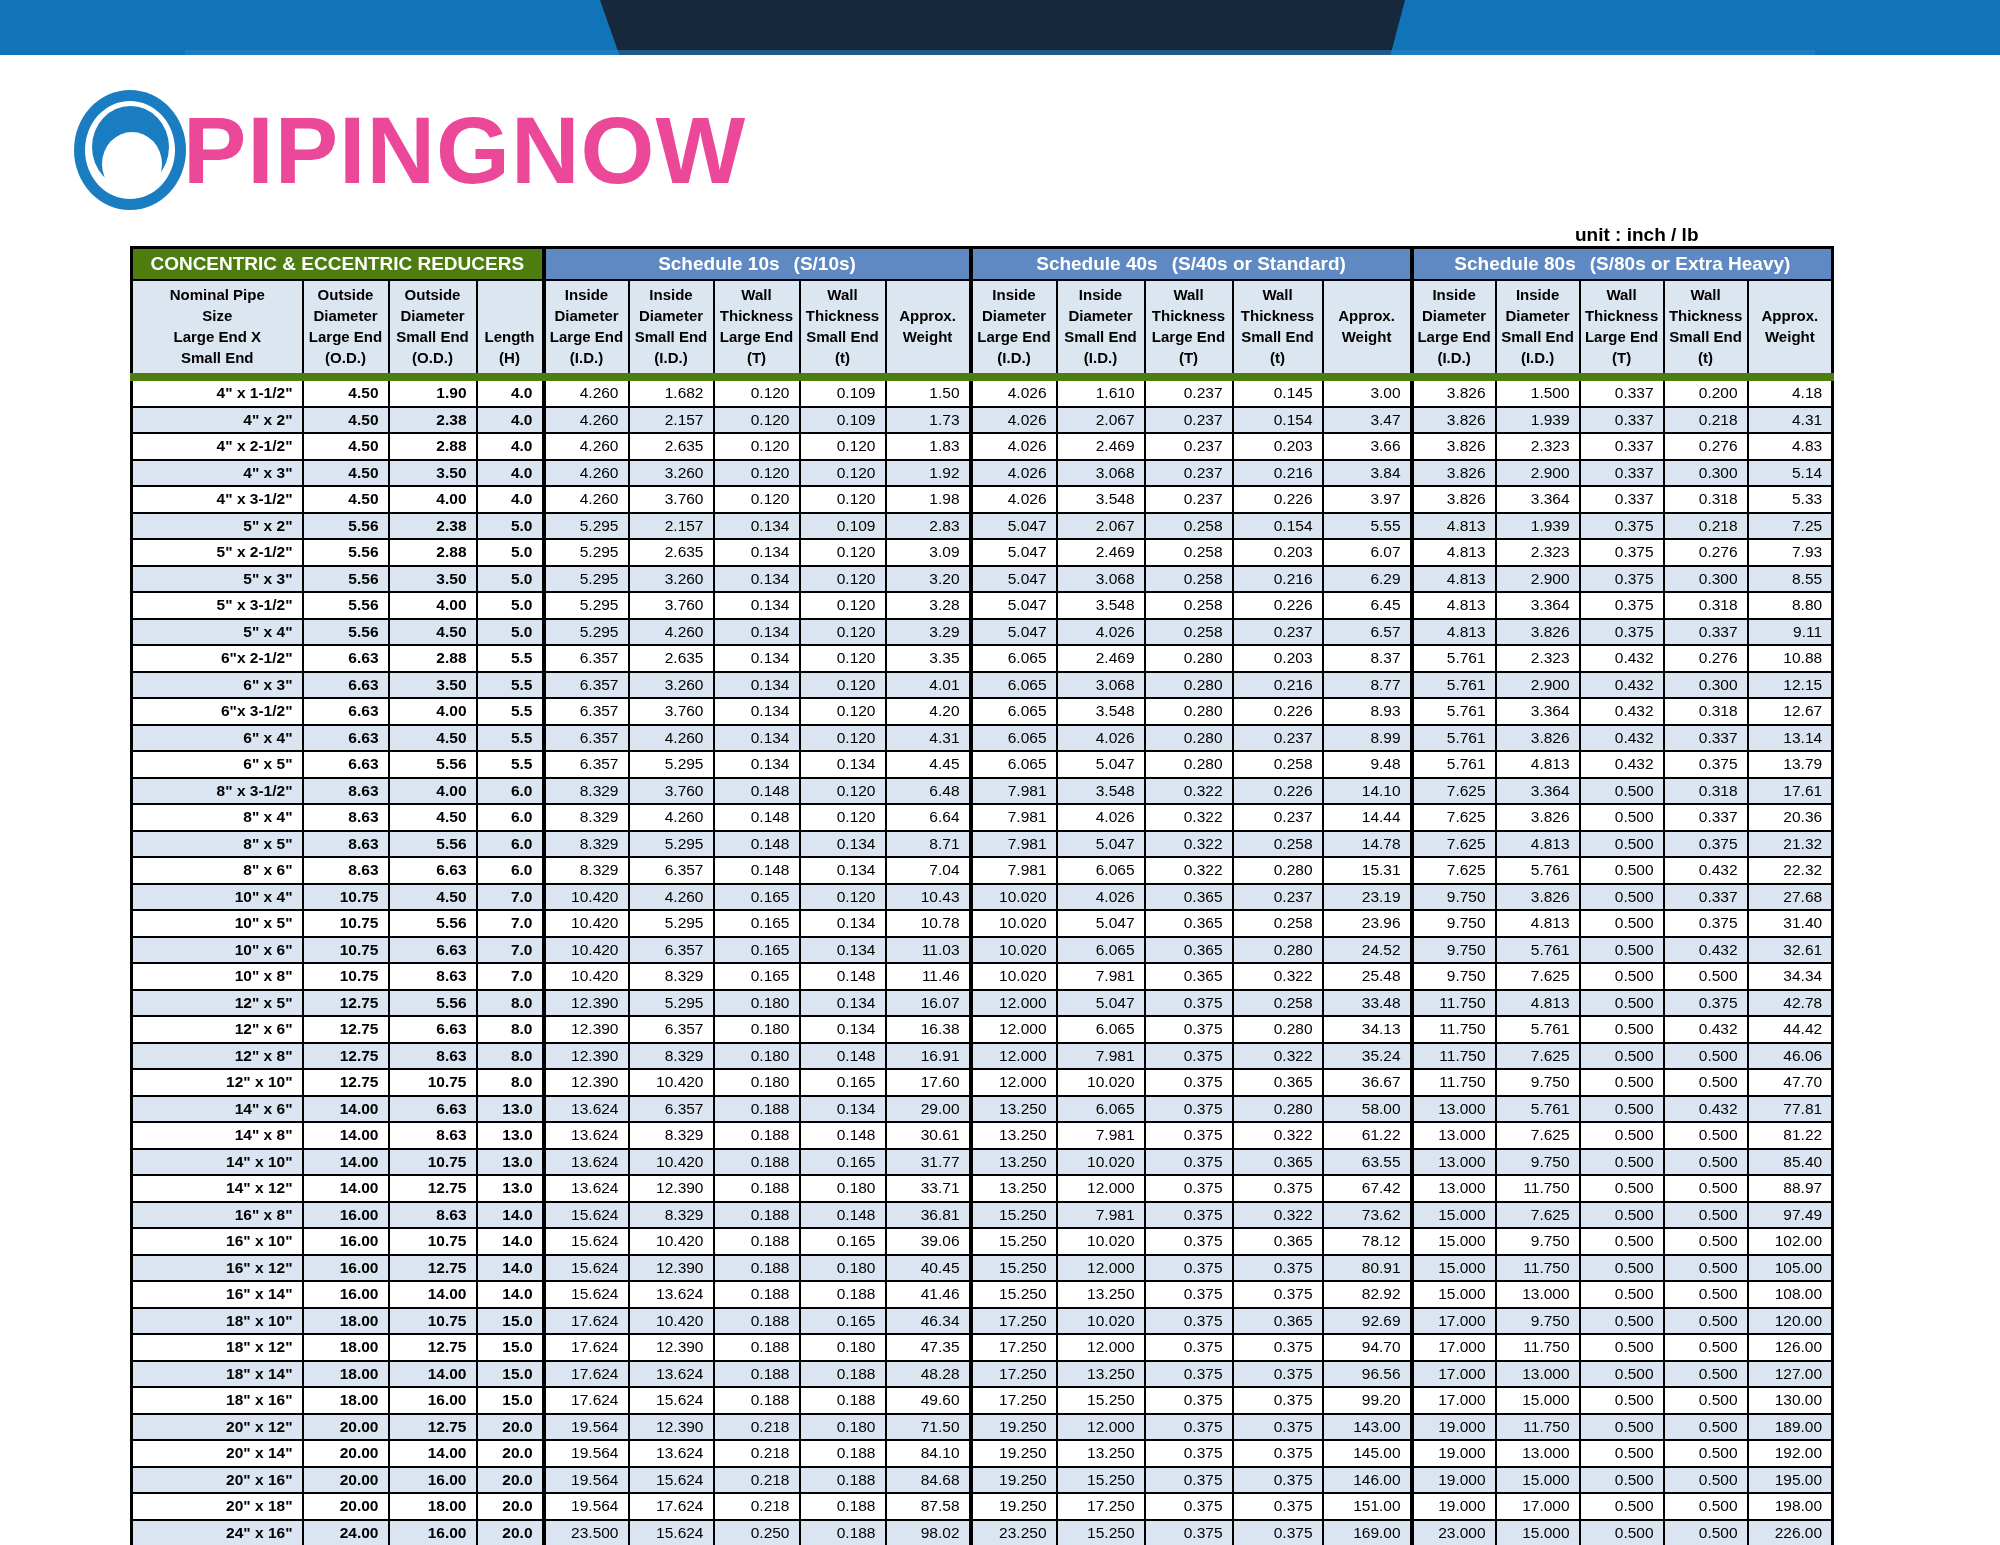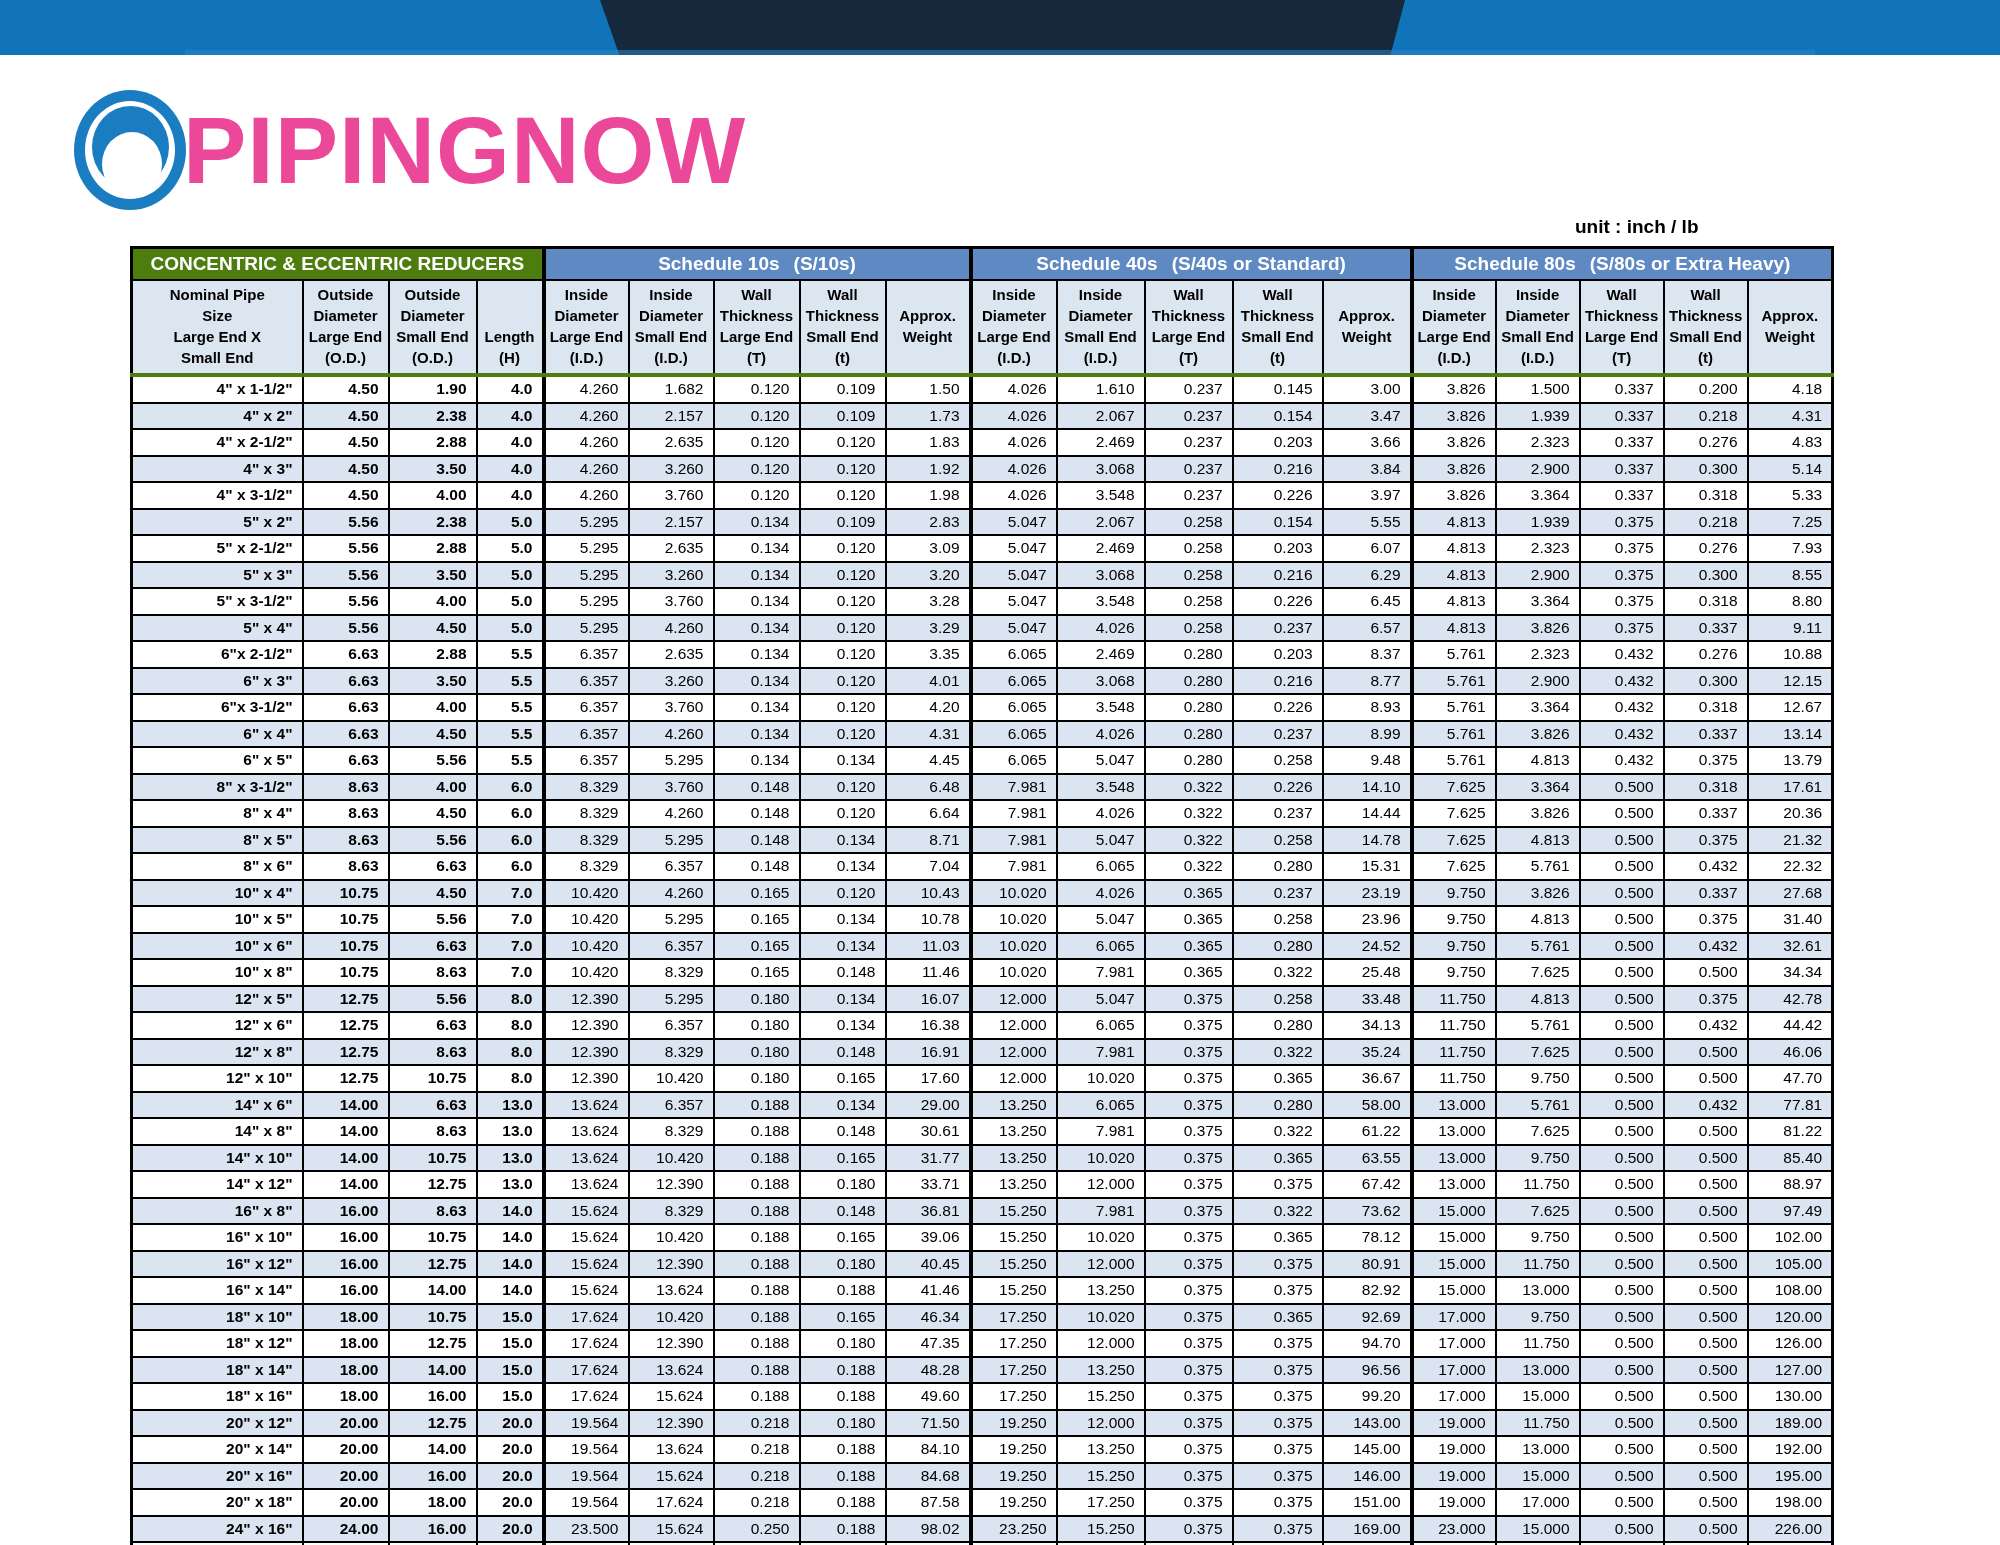--- a/index.html
+++ b/index.html
@@ -20,41 +20,41 @@
   .logo-mark{position:absolute;left:74px;top:90px;width:112px;height:120px;}
   .logo-outer{position:absolute;inset:0;border-radius:50%;background:#1a7cc1;overflow:hidden;}
   .logo-white-ring{position:absolute;inset:11px;border-radius:50%;background:#fff;}
   .logo-blue-disc{position:absolute;left:18px;top:16px;width:77px;height:82px;border-radius:50%;background:#1a7cc1;}
   .logo-white-core{position:absolute;left:28px;top:42px;width:60px;height:64px;border-radius:50%;background:#fff;}
   .logo-text{
     position:absolute;left:183px;top:93px;
     font-size:95px;font-weight:bold;letter-spacing:1px;color:#ec4899;line-height:115px;
   }
   
-  .unit-label{position:absolute;left:1575px;top:216px;font-size:19px;font-weight:bold;}
+  .unit-label{position:absolute;left:1575px;top:224px;font-size:19px;font-weight:bold;}
   
   table.spec{
     position:absolute;left:130px;top:246px;width:1701px;
     border-collapse:collapse;table-layout:fixed;
     border:3px solid #000;
   }
   table.spec th,table.spec td{border:2px solid #000;overflow:hidden;white-space:nowrap;}
   .title-cell{background:#4d7c0f;color:#fff;font-size:19px;font-weight:bold;text-align:center;height:28px;}
   .group-cell{background:#5e89c2;color:#fff;font-size:19px;font-weight:bold;text-align:center;height:28px;}
   .group-cell .sub{margin-left:14px;}
   tr.colhead th{
     background:#dce6f1;font-size:15px;font-weight:bold;text-align:center;
     vertical-align:top;padding:3px 0 2px 0;height:87px;
   }
   .hl{height:21px;line-height:21px;text-align:center;}
   tbody td{height:22.5px;font-size:15.5px;text-align:right;padding-right:9px;}
   tbody td.b{font-weight:bold;}
   tbody tr.alt td{background:#dbe5f1;}
   .sep{border-left:4px solid #000 !important;}
-  tr.colhead th{border-bottom:4px solid #4d7c0f;}
+  tr.colhead th{border-bottom:8px solid #4d7c0f;}
 </style>
 </head>
 <body>
 
 <div class="banner">
   <div class="banner-navy"></div>
   <div class="banner-strip"></div>
 </div>
 
 <div class="logo-mark">

